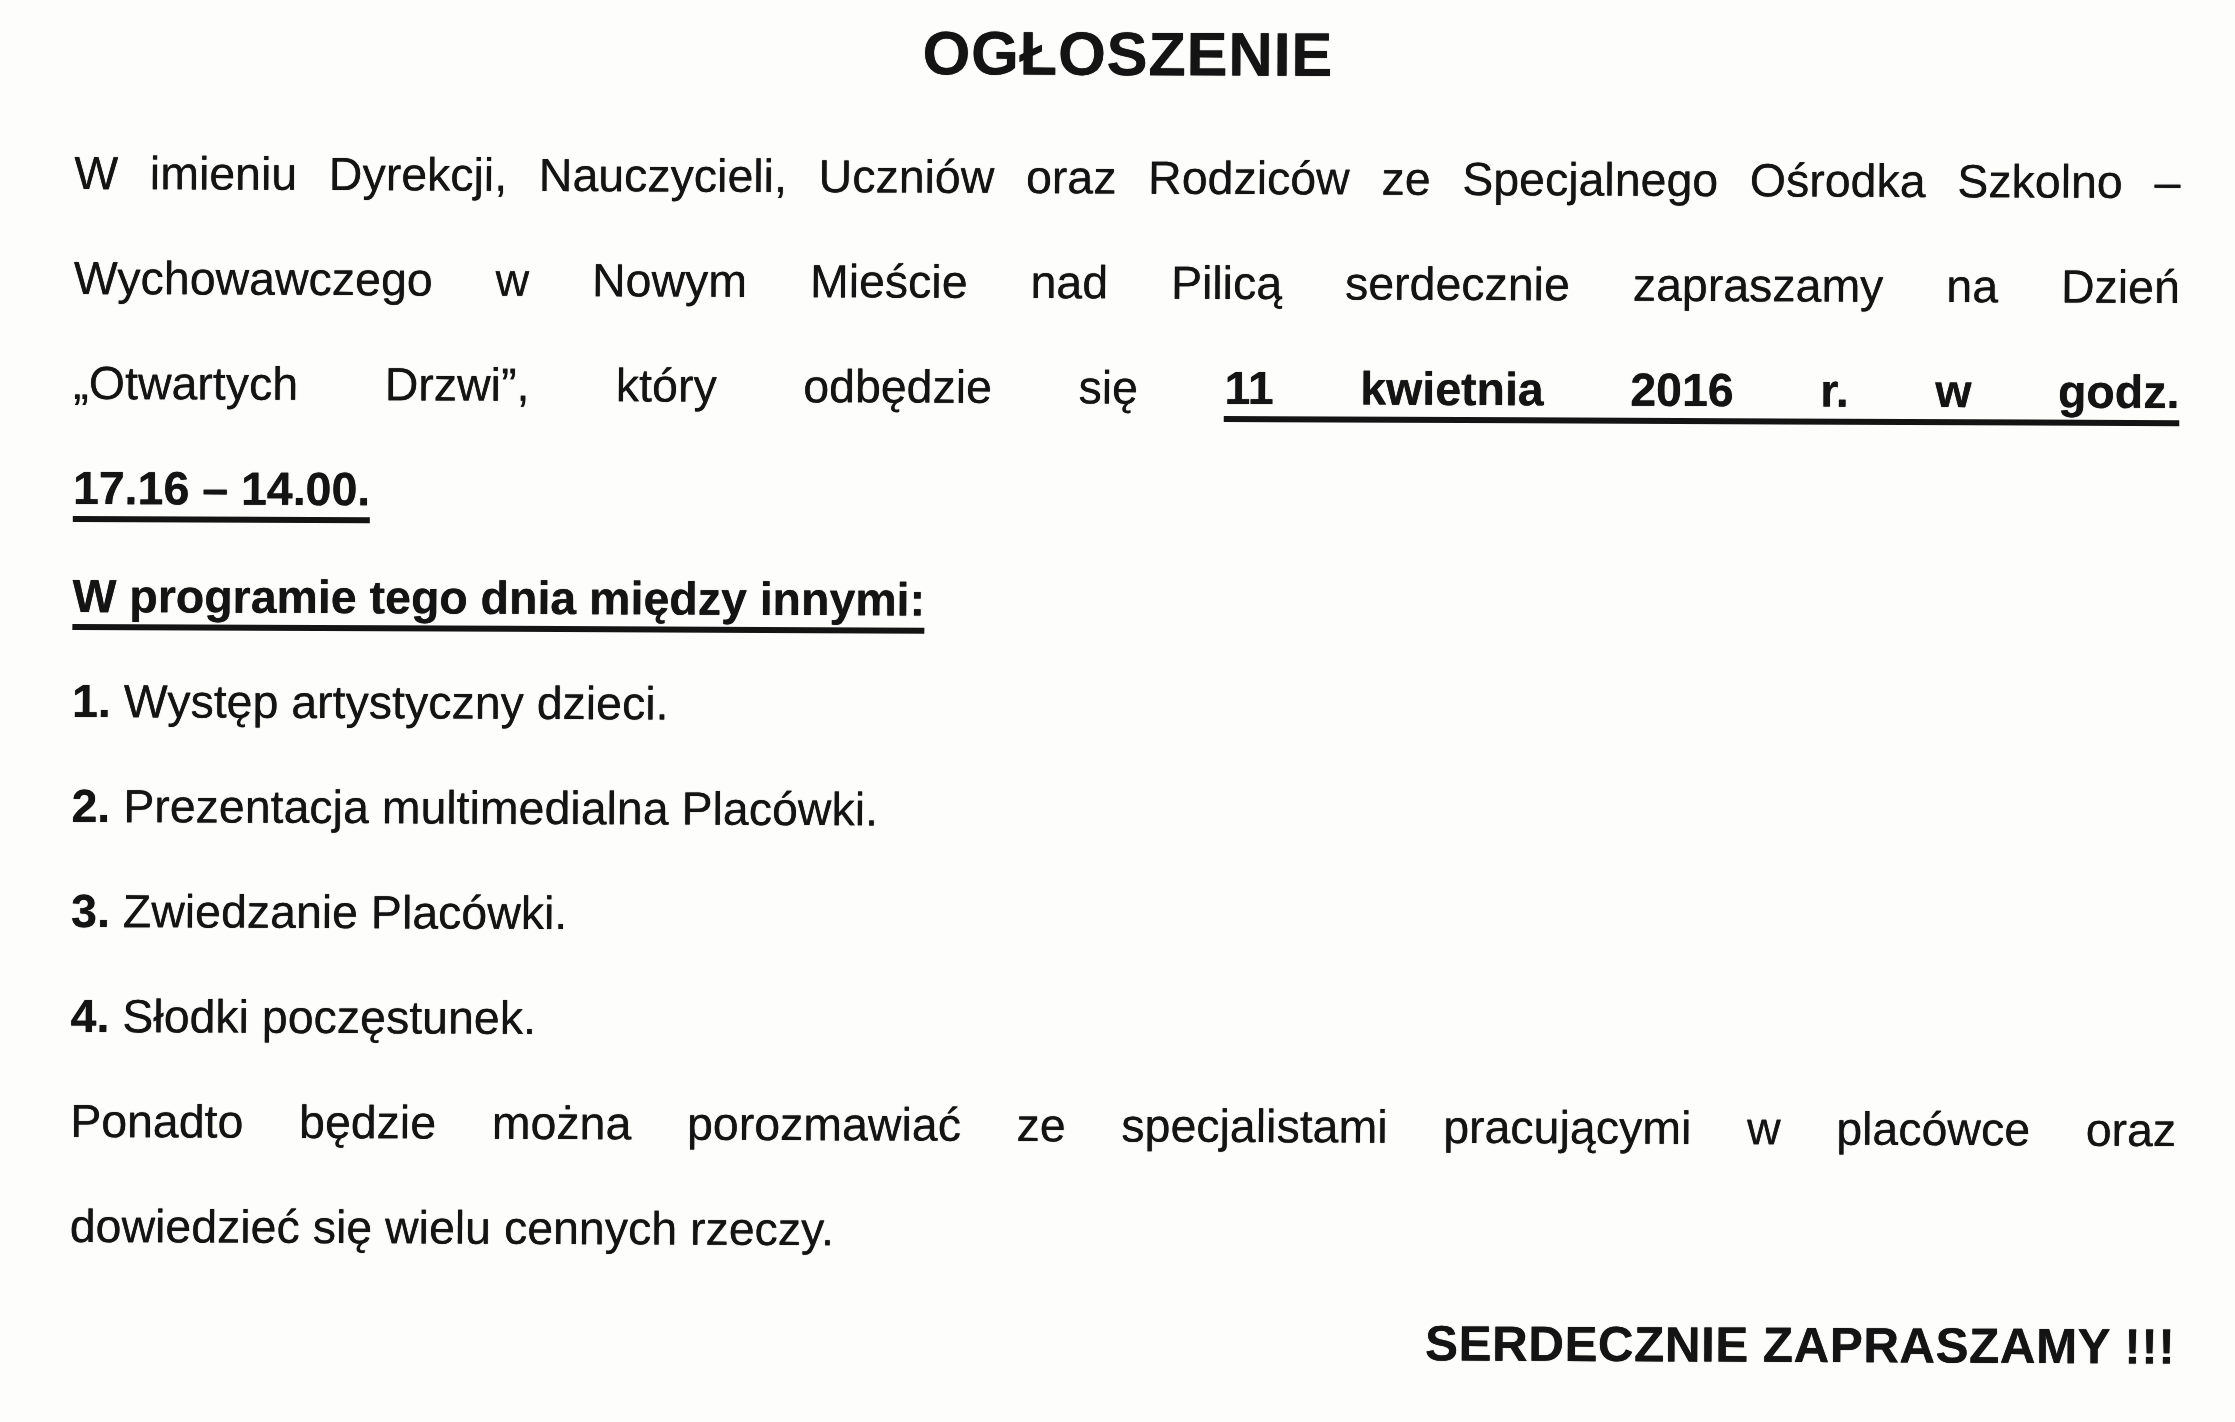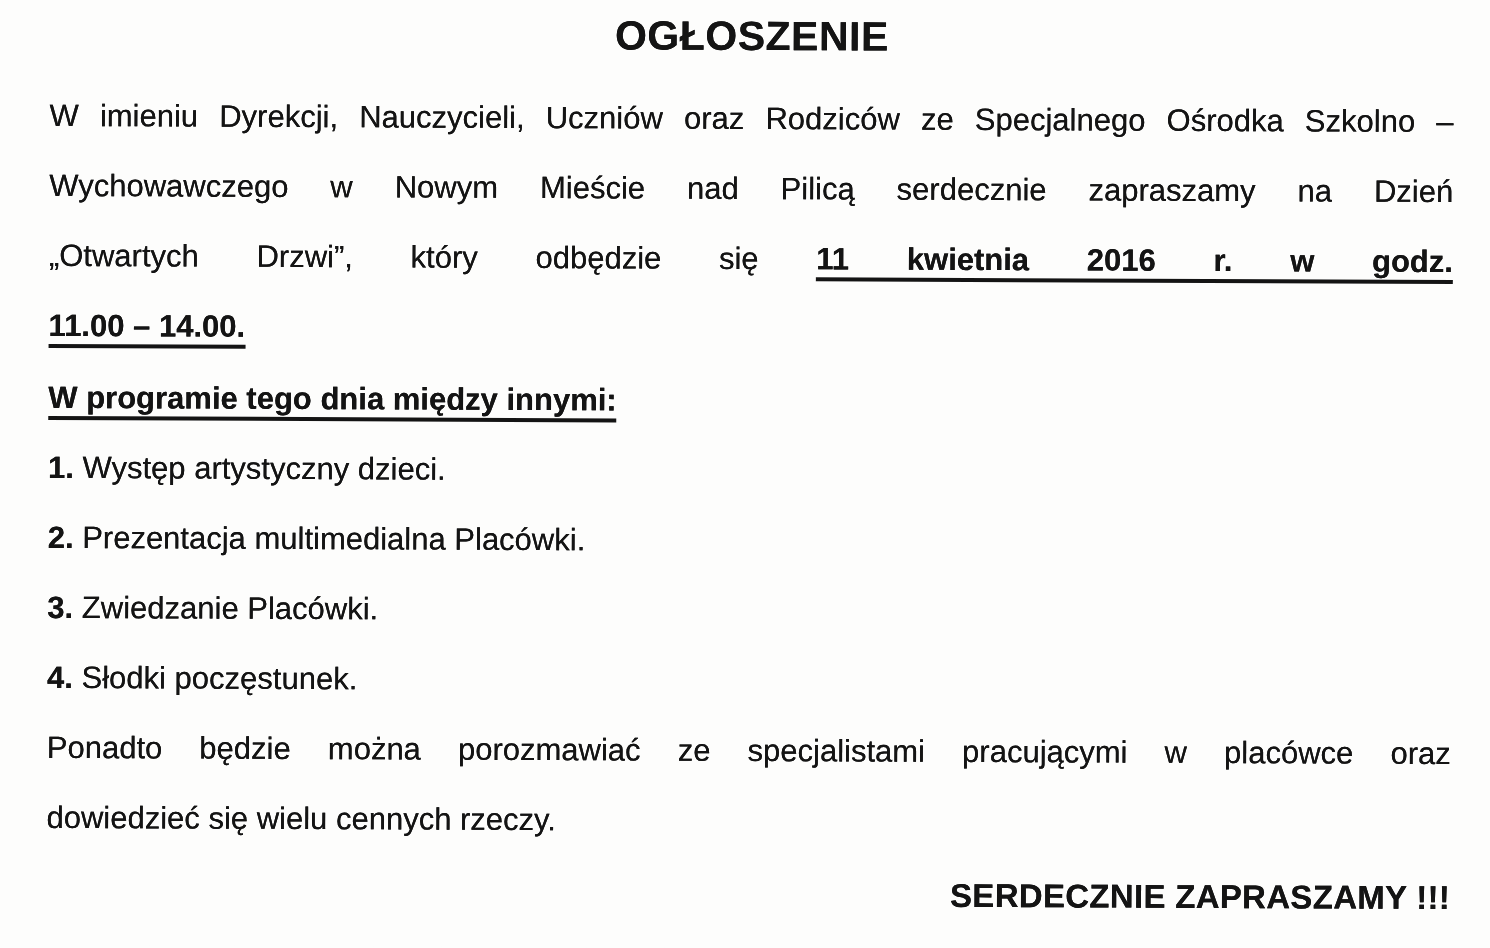--- a/index.html
+++ b/index.html
@@ -75,21 +75,21 @@
 <body>
 
 <div class="sheet">
 
   <h1 class="title">OGŁOSZENIE</h1>
 
   <div class="para" id="para1">
       <div class="line jst"><span class="normal">W imieniu Dyrekcji, Nauczycieli, Uczniów oraz Rodziców ze Specjalnego Ośrodka Szkolno –</span></div>
       <div class="line jst"><span class="normal">Wychowawczego w Nowym Mieście nad Pilicą serdecznie zapraszamy na Dzień</span></div>
       <div class="line jst"><span class="normal">„Otwartych Drzwi”, który odbędzie się </span><span class="bold-underline">11 kwietnia 2016 r. w godz.</span></div>
-      <div class="line"><span class="bold-underline">11.00 – 14.00.</span></div>
+      <div class="line"><span class="bold-underline">17.16 – 14.00.</span></div>
     </div>
 
   <div class="heading-row">
     <span class="bold-underline">W programie tego dnia między innymi:</span>
   </div>
 
   <div class="para list" id="program-list" style="margin-top:0;">
       <div class="line"><span class="bold">1.</span><span class="normal"> Występ artystyczny dzieci.</span></div>
       <div class="line"><span class="bold">2.</span><span class="normal"> Prezentacja multimedialna Placówki.</span></div>
       <div class="line"><span class="bold">3.</span><span class="normal"> Zwiedzanie Placówki.</span></div>

